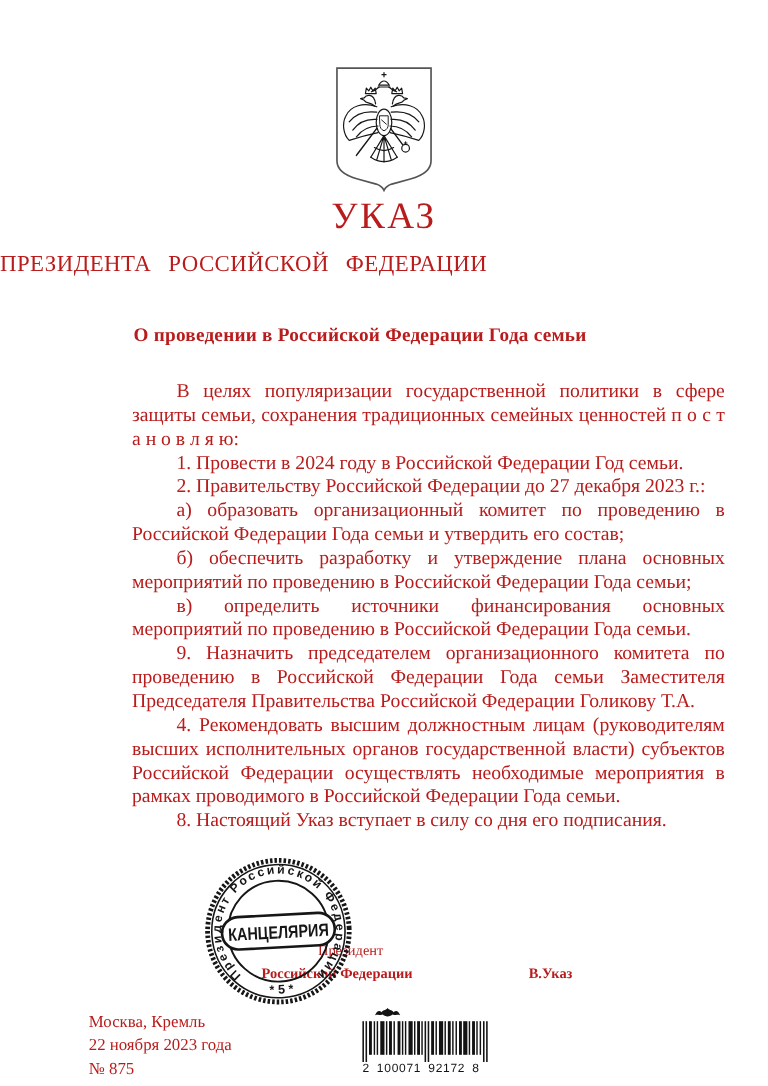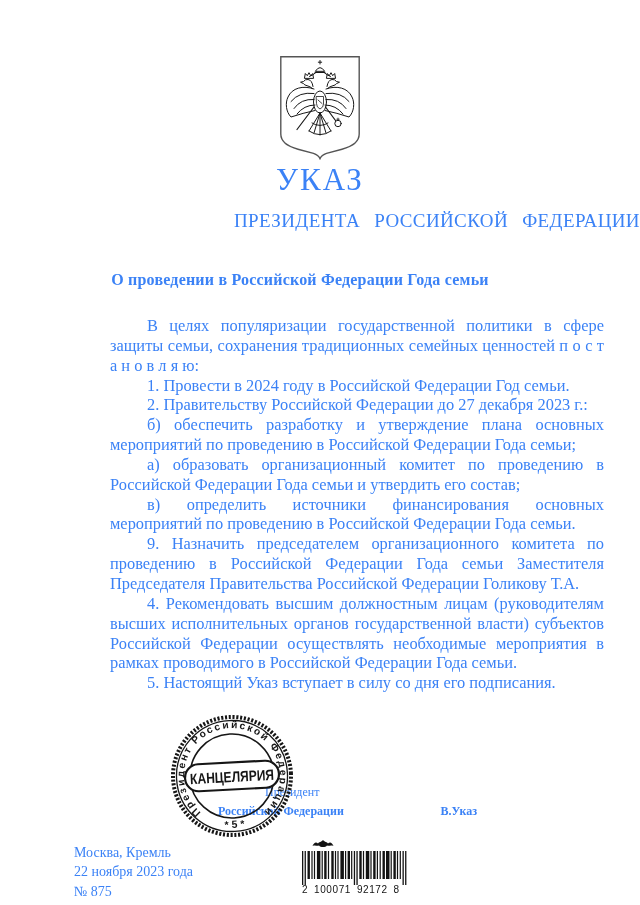--- a/index.html
+++ b/index.html
@@ -1,26 +1,26 @@
 <!DOCTYPE html>
 <html><head>
 <meta charset="utf-8">
 <style>
   html,body { margin:0; padding:0; background:#ffffff; }
   .page {
     position:relative; width:640px; height:905px; background:#ffffff;
-    font-family:"Liberation Serif", serif; color:#3b82f6; overflow:hidden;
+    font-family:"Liberation Serif", serif; color:#b91c1c; overflow:hidden;
   }
   .emblem { position:absolute; left:279px; top:55px; }
   .type-title {
     position:absolute; top:163px; left:0; width:640px; text-align:center;
     font-size:31px; line-height:33px; letter-spacing:2px;
   }
   .issuer {
-    position:absolute; top:209px; left:0; width:640px; text-align:right;
+    position:absolute; top:209px; left:0; width:640px; text-align:left;
     font-size:19px; line-height:24px; word-spacing:9px; letter-spacing:0.4px;
   }
   .subject {
     position:absolute; top:271px; left:0; width:600px; text-align:center;
     font-size:16px; font-weight:bold; letter-spacing:0.2px;
   }
   .body-text {
     position:absolute; left:74px; top:316px; width:494px;
     font-size:16.4px; line-height:19.85px; text-align:justify;margin-left:36px;
   }
@@ -73,26 +73,26 @@
   </svg>
 
   <div class="type-title">УКАЗ</div>
   <div class="issuer">ПРЕЗИДЕНТА РОССИЙСКОЙ ФЕДЕРАЦИИ</div>
   <div class="subject">О проведении в Российской Федерации Года семьи</div>
 
   <div class="body-text">
     <p>В целях популяризации государственной политики в сфере защиты семьи, сохранения традиционных семейных ценностей п о с т а н о в л я ю:</p>
     <p>1. Провести в 2024 году в Российской Федерации Год семьи.</p>
     <p>2. Правительству Российской Федерации до 27 декабря 2023 г.:</p>
+    <p>а) образовать организационный комитет по проведению в Российской Федерации Года семьи и утвердить его состав;</p>
     <p>б) обеспечить разработку и утверждение плана основных мероприятий по проведению в Российской Федерации Года семьи;</p>
-    <p>а) образовать организационный комитет по проведению в Российской Федерации Года семьи и утвердить его состав;</p>
     <p>в) определить источники финансирования основных мероприятий по проведению в Российской Федерации Года семьи.</p>
     <p>9. Назначить председателем организационного комитета по проведению в Российской Федерации Года семьи Заместителя Председателя Правительства Российской Федерации Голикову Т.А.</p>
     <p>4. Рекомендовать высшим должностным лицам (руководителям высших исполнительных органов государственной власти) субъектов Российской Федерации осуществлять необходимые мероприятия в рамках проводимого в Российской Федерации Года семьи.</p>
-    <p>5. Настоящий Указ вступает в силу со дня его подписания.</p>
+    <p>8. Настоящий Указ вступает в силу со дня его подписания.</p>
   </div>
 
   <div class="signature">
     <div class="sig-line1">Президент</div>
     <div class="sig-line2">
       <span>Российской Федерации</span>
       <span>В.Указ</span>
     </div>
   </div>
 

